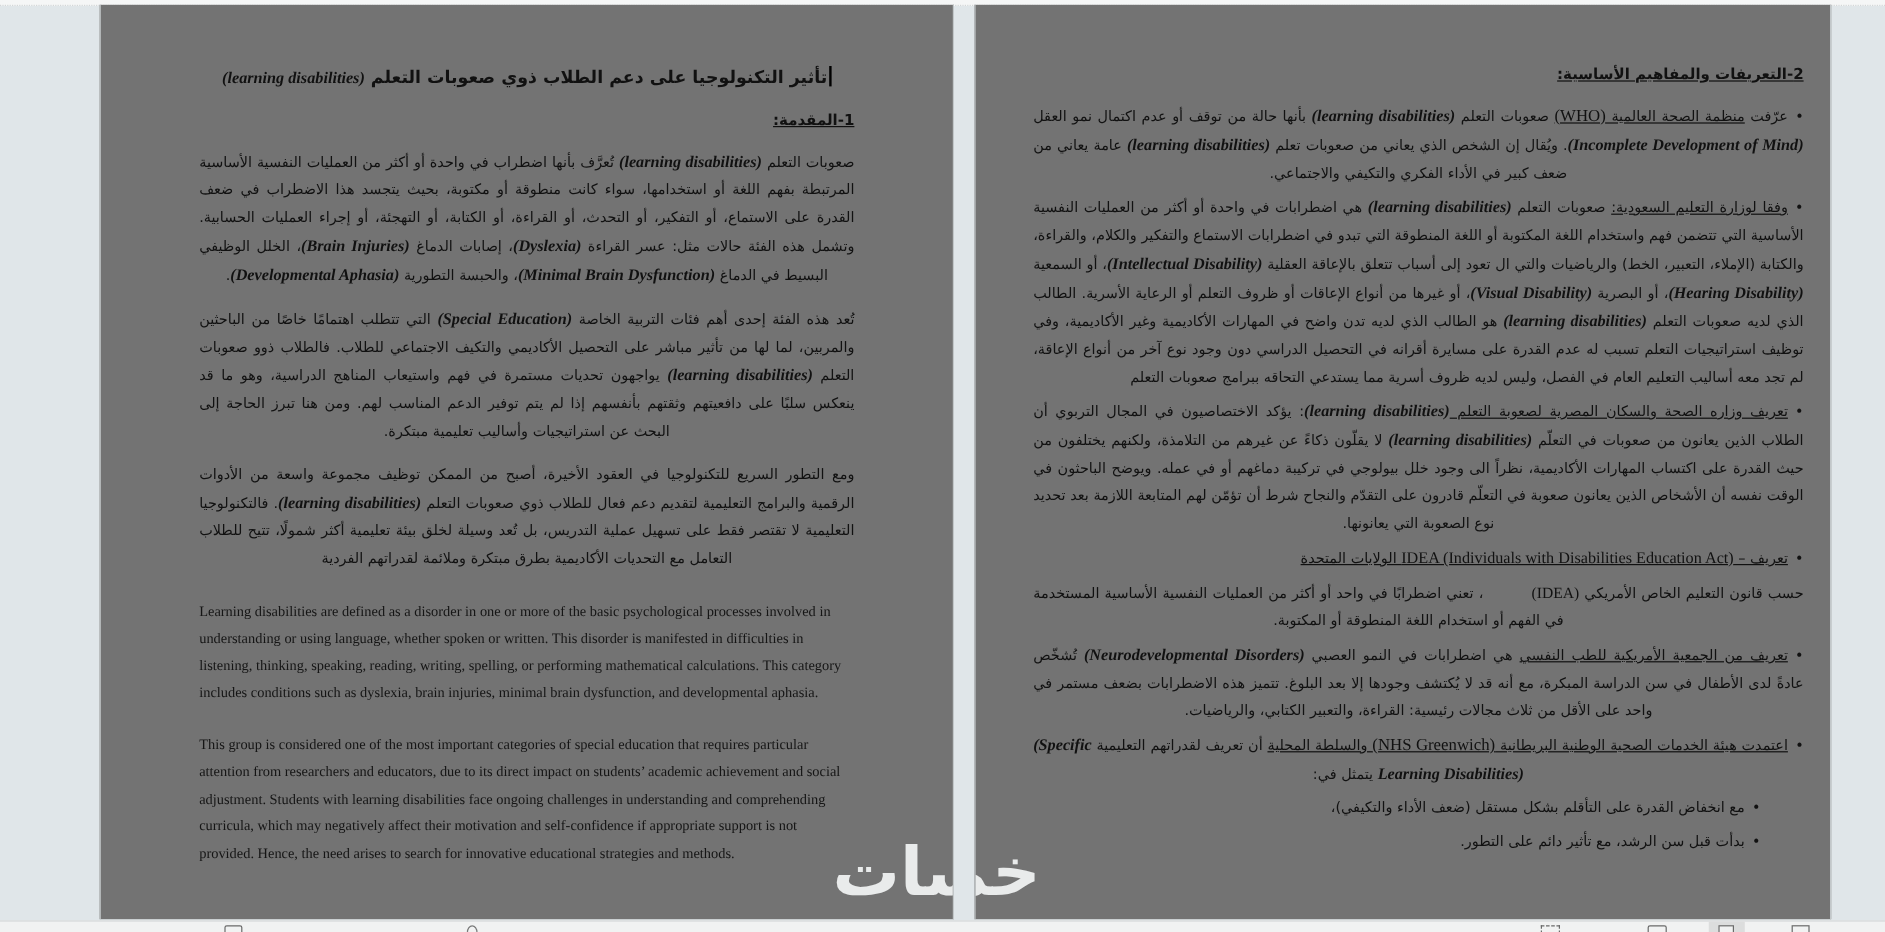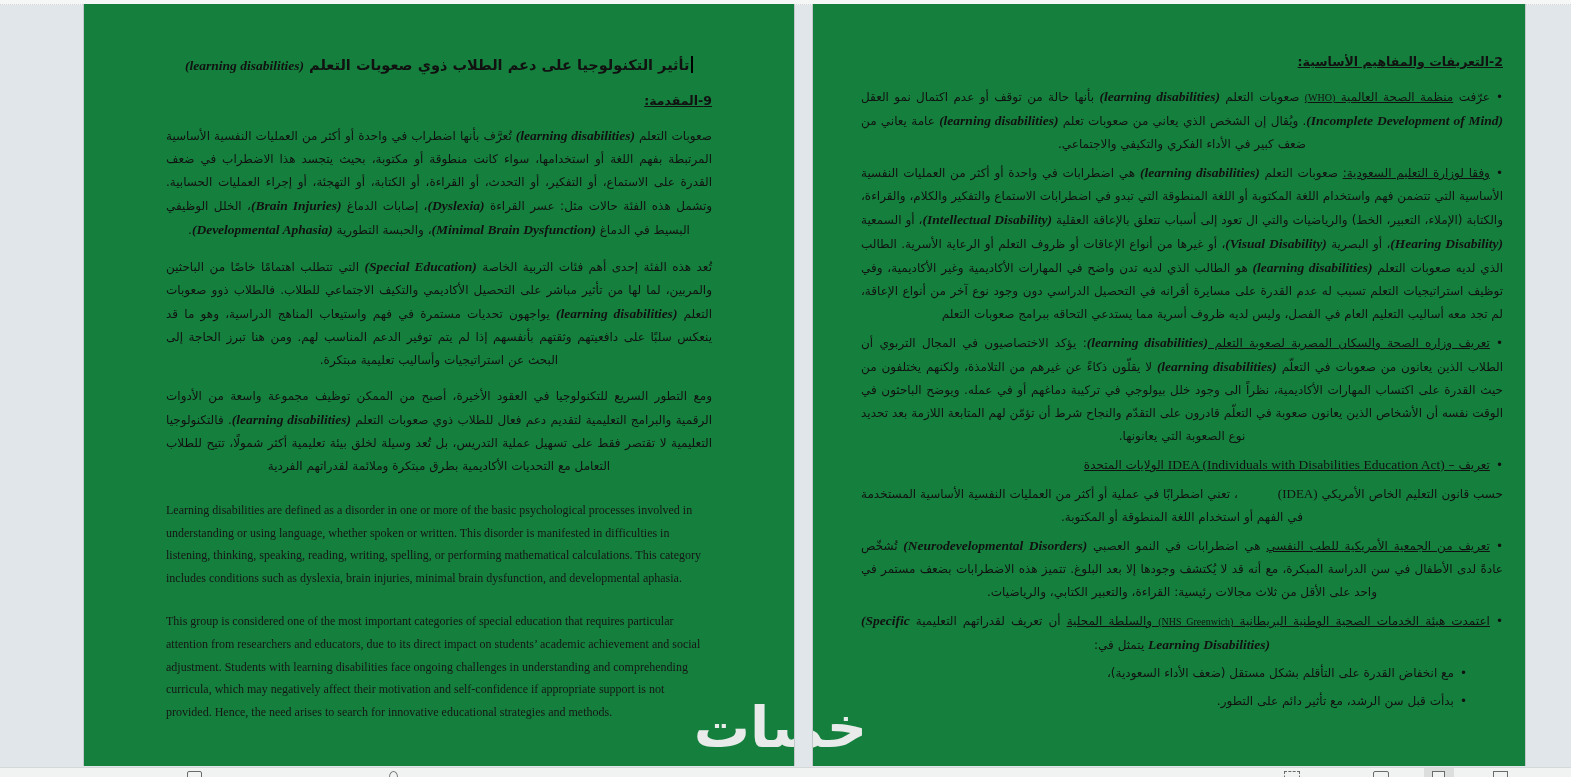--- a/index.html
+++ b/index.html
@@ -4,21 +4,21 @@
 <style>
   html,body{margin:0;padding:0;}
   body{
     width:1571px;height:777px;overflow:hidden;position:relative;
     background:#e0e6e9;
     font-family:"DejaVu Sans",sans-serif;
     color:#111;
   }
   .topstrip{position:absolute;left:0;top:0;width:1571px;height:4px;
     background:#f5f6f6;border-bottom:1px dotted #d3d6d7;}
-  .page{position:absolute;top:4px;height:762px;background:#15803d;
+  .page{position:absolute;top:4px;height:762px;background:#737373;
     border-left:1px solid #c2c7c9;border-right:1px solid #c2c7c9;
     box-sizing:border-box;overflow:hidden;}
   .page1{left:83px;width:712px;padding:50px 82px 0 82px;}
   .page2{left:812px;width:714px;padding:44px 22px 0 48px;}
 
   
   .ar-title{direction:rtl;text-align:center;font-weight:bold;font-size:14.5px;
     line-height:22px;margin-bottom:16px;}
   .heading{direction:rtl;text-align:right;font-weight:bold;font-size:12.5px;
     text-decoration:underline;margin:6px 0 16px 0;}
@@ -34,21 +34,21 @@
   
   .r-ar{}
   .r-aru{text-decoration:underline;}
   .r-en{font-family:"Liberation Serif",serif;font-weight:bold;font-style:italic;
     direction:ltr;unicode-bidi:isolate;font-size:13.5px;}
   .r-enu{font-family:"Liberation Serif",serif;text-decoration:underline;
     direction:ltr;unicode-bidi:isolate;font-size:13.5px;margin-top:36px;}
   .r-lat{font-family:"Liberation Serif",serif;direction:ltr;unicode-bidi:isolate;
     font-size:13px;margin-left:36px;}
   .r-latu{font-family:"Liberation Serif",serif;text-decoration:underline;
-    direction:ltr;unicode-bidi:isolate;font-size:10px;}
+    direction:ltr;unicode-bidi:isolate;font-size:14px;}
 
   
   .li{direction:rtl;font-size:12px;line-height:23px;text-align:justify;
     text-align-last:center;margin:0 0 5px 0;}
   .li::before{content:"•\2002";}
   .li.l2{margin-right:36px;}
   .li.last-right{text-align-last:right;}
   .cont{direction:rtl;font-size:12px;line-height:23px;text-align:justify;
     text-align-last:center;margin:0 0 5px 0;}
 
@@ -74,44 +74,44 @@
 </head>
 <body>
 
 <div class="topstrip"></div>
 
 <section class="page page1">
   <div class="ar-title">
     <span class="caret"></span><span><span class="r-ar">تأثير التكنولوجيا على دعم الطلاب ذوي صعوبات التعلم </span><span class="r-en">(learning disabilities)</span></span>
   </div>
 
-  <div class="heading">9-المقدمة:</div>
+  <div class="heading">1-المقدمة:</div>
 
   <div class="p-ar"><span class="r-ar">صعوبات التعلم </span><span class="r-en">(learning disabilities)</span><span class="r-ar"> تُعرَّف بأنها اضطراب في واحدة أو أكثر من العمليات النفسية الأساسية المرتبطة بفهم اللغة أو استخدامها، سواء كانت منطوقة أو مكتوبة، بحيث يتجسد هذا الاضطراب في ضعف القدرة على الاستماع، أو التفكير، أو التحدث، أو القراءة، أو الكتابة، أو التهجئة، أو إجراء العمليات الحسابية. وتشمل هذه الفئة حالات مثل: عسر القراءة </span><span class="r-en">(Dyslexia)</span><span class="r-ar">، إصابات الدماغ </span><span class="r-en">(Brain Injuries)</span><span class="r-ar">، الخلل الوظيفي البسيط في الدماغ </span><span class="r-en">(Minimal Brain Dysfunction)</span><span class="r-ar">، والحبسة التطورية </span><span class="r-en">(Developmental Aphasia)</span><span class="r-ar">.</span></div>
   <div class="p-ar"><span class="r-ar">تُعد هذه الفئة إحدى أهم فئات التربية الخاصة </span><span class="r-en">(Special Education)</span><span class="r-ar"> التي تتطلب اهتمامًا خاصًا من الباحثين والمربين، لما لها من تأثير مباشر على التحصيل الأكاديمي والتكيف الاجتماعي للطلاب. فالطلاب ذوو صعوبات التعلم </span><span class="r-en">(learning disabilities)</span><span class="r-ar"> يواجهون تحديات مستمرة في فهم واستيعاب المناهج الدراسية، وهو ما قد ينعكس سلبًا على دافعيتهم وثقتهم بأنفسهم إذا لم يتم توفير الدعم المناسب لهم. ومن هنا تبرز الحاجة إلى البحث عن استراتيجيات وأساليب تعليمية مبتكرة.</span></div>
   <div class="p-ar"><span class="r-ar">ومع التطور السريع للتكنولوجيا في العقود الأخيرة، أصبح من الممكن توظيف مجموعة واسعة من الأدوات الرقمية والبرامج التعليمية لتقديم دعم فعال للطلاب ذوي صعوبات التعلم </span><span class="r-en">(learning disabilities)</span><span class="r-ar">. فالتكنولوجيا التعليمية لا تقتصر فقط على تسهيل عملية التدريس، بل تُعد وسيلة لخلق بيئة تعليمية أكثر شمولًا، تتيح للطلاب التعامل مع التحديات الأكاديمية بطرق مبتكرة وملائمة لقدراتهم الفردية</span></div>
 
   <p class="p-en">Learning disabilities are defined as a disorder in one or more of the basic psychological processes involved in understanding or using language, whether spoken or written. This disorder is manifested in difficulties in listening, thinking, speaking, reading, writing, spelling, or performing mathematical calculations. This category includes conditions such as dyslexia, brain injuries, minimal brain dysfunction, and developmental aphasia.</p>
   <p class="p-en">This group is considered one of the most important categories of special education that requires particular attention from researchers and educators, due to its direct impact on students’ academic achievement and social adjustment. Students with learning disabilities face ongoing challenges in understanding and comprehending curricula, which may negatively affect their motivation and self-confidence if appropriate support is not provided. Hence, the need arises to search for innovative educational strategies and methods.</p>
 
   <div class="wm" style="color: rgb(233, 235, 235);">خمسات</div>
 </section>
 
 <section class="page page2">
   <div class="heading">2-التعريفات والمفاهيم الأساسية:</div>
 
   <div class="li"><span class="r-ar">عرّفت </span><span class="r-aru">منظمة الصحة العالمية </span><span class="r-latu">(WHO)</span><span class="r-ar"> صعوبات التعلم </span><span class="r-en">(learning disabilities)</span><span class="r-ar"> بأنها حالة من توقف أو عدم اكتمال نمو العقل </span><span class="r-en">(Incomplete Development of Mind)</span><span class="r-ar">. ويُقال إن الشخص الذي يعاني من صعوبات تعلم </span><span class="r-en">(learning disabilities)</span><span class="r-ar"> عامة يعاني من ضعف كبير في الأداء الفكري والتكيفي والاجتماعي.</span></div>
   <div class="li last-right"><span class="r-aru">وفقا لوزارة التعليم السعودية:</span><span class="r-ar"> صعوبات التعلم </span><span class="r-en">(learning disabilities)</span><span class="r-ar"> هي اضطرابات في واحدة أو أكثر من العمليات النفسية الأساسية التي تتضمن فهم واستخدام اللغة المكتوبة أو اللغة المنطوقة التي تبدو في اضطرابات الاستماع والتفكير والكلام، والقراءة، والكتابة (الإملاء، التعبير، الخط) والرياضيات والتي ال تعود إلى أسباب تتعلق بالإعاقة العقلية </span><span class="r-en">(Intellectual Disability)</span><span class="r-ar">، أو السمعية </span><span class="r-en">(Hearing Disability)</span><span class="r-ar">، أو البصرية </span><span class="r-en">(Visual Disability)</span><span class="r-ar">، أو غيرها من أنواع الإعاقات أو ظروف التعلم أو الرعاية الأسرية. الطالب الذي لديه صعوبات التعلم </span><span class="r-en">(learning disabilities)</span><span class="r-ar"> هو الطالب الذي لديه تدن واضح في المهارات الأكاديمية وغير الأكاديمية، وفي توظيف استراتيجيات التعلم تسبب له عدم القدرة على مسايرة أقرانه في التحصيل الدراسي دون وجود نوع آخر من أنواع الإعاقة، لم تجد معه أساليب التعليم العام في الفصل، وليس لديه ظروف أسرية مما يستدعي التحاقه ببرامج صعوبات التعلم</span></div>
   <div class="li"><span class="r-aru">تعريف وزاره الصحة والسكان المصرية لصعوبة التعلم </span><span class="r-en">(learning disabilities)</span><span class="r-ar">: يؤكد الاختصاصيون في المجال التربوي أن الطلاب الذين يعانون من صعوبات في التعلّم </span><span class="r-en">(learning disabilities)</span><span class="r-ar"> لا يقلّون ذكاءً عن غيرهم من التلامذة، ولكنهم يختلفون من حيث القدرة على اكتساب المهارات الأكاديمية، نظراً الى وجود خلل بيولوجي في تركيبة دماغهم أو في عمله. ويوضح الباحثون في الوقت نفسه أن الأشخاص الذين يعانون صعوبة في التعلّم قادرون على التقدّم والنجاح شرط أن تؤمّن لهم المتابعة اللازمة بعد تحديد نوع الصعوبة التي يعانونها.</span></div>
   <div class="li last-right"><span class="r-aru">تعريف – </span><span class="r-enu">IDEA (Individuals with Disabilities Education Act)</span><span class="r-aru"> الولايات المتحدة</span></div>
-  <div class="cont"><span class="r-ar">حسب قانون التعليم الخاص الأمريكي </span><span class="r-lat">(IDEA)</span><span class="r-ar"> ، تعني اضطرابًا في عملية أو أكثر من العمليات النفسية الأساسية المستخدمة في الفهم أو استخدام اللغة المنطوقة أو المكتوبة.</span></div>
+  <div class="cont"><span class="r-ar">حسب قانون التعليم الخاص الأمريكي </span><span class="r-lat">(IDEA)</span><span class="r-ar"> ، تعني اضطرابًا في واحد أو أكثر من العمليات النفسية الأساسية المستخدمة في الفهم أو استخدام اللغة المنطوقة أو المكتوبة.</span></div>
   <div class="li"><span class="r-aru">تعريف من الجمعية الأمريكية للطب النفسي</span><span class="r-ar"> هي اضطرابات في النمو العصبي </span><span class="r-en">(Neurodevelopmental Disorders)</span><span class="r-ar"> تُشخّص عادةً لدى الأطفال في سن الدراسة المبكرة، مع أنه قد لا يُكتشف وجودها إلا بعد البلوغ. تتميز هذه الاضطرابات بضعف مستمر في واحد على الأقل من ثلاث مجالات رئيسية: القراءة، والتعبير الكتابي، والرياضيات.</span></div>
   <div class="li"><span class="r-aru">اعتمدت هيئة الخدمات الصحية الوطنية البريطانية </span><span class="r-latu">(NHS Greenwich)</span><span class="r-aru"> والسلطة المحلية</span><span class="r-ar"> أن تعريف لقدراتهم التعليمية </span><span class="r-en">(Specific Learning Disabilities)</span><span class="r-ar"> يتمثل في:</span></div>
 
-  <div class="li l2 last-right"><span class="r-ar">مع انخفاض القدرة على التأقلم بشكل مستقل (ضعف الأداء السعودية)،</span></div>
+  <div class="li l2 last-right"><span class="r-ar">مع انخفاض القدرة على التأقلم بشكل مستقل (ضعف الأداء والتكيفي)،</span></div>
   <div class="li l2 last-right"><span class="r-ar">بدأت قبل سن الرشد، مع تأثير دائم على التطور.</span></div>
 
   <div class="wm" style="color: rgb(233, 235, 235);">خمسات</div>
 </section>
 
 <div class="statusbar">
   <div class="sicon book"></div>
   <div class="sicon access"></div>
   <div class="sicon focus"></div>
   <div class="sicon read"></div>

